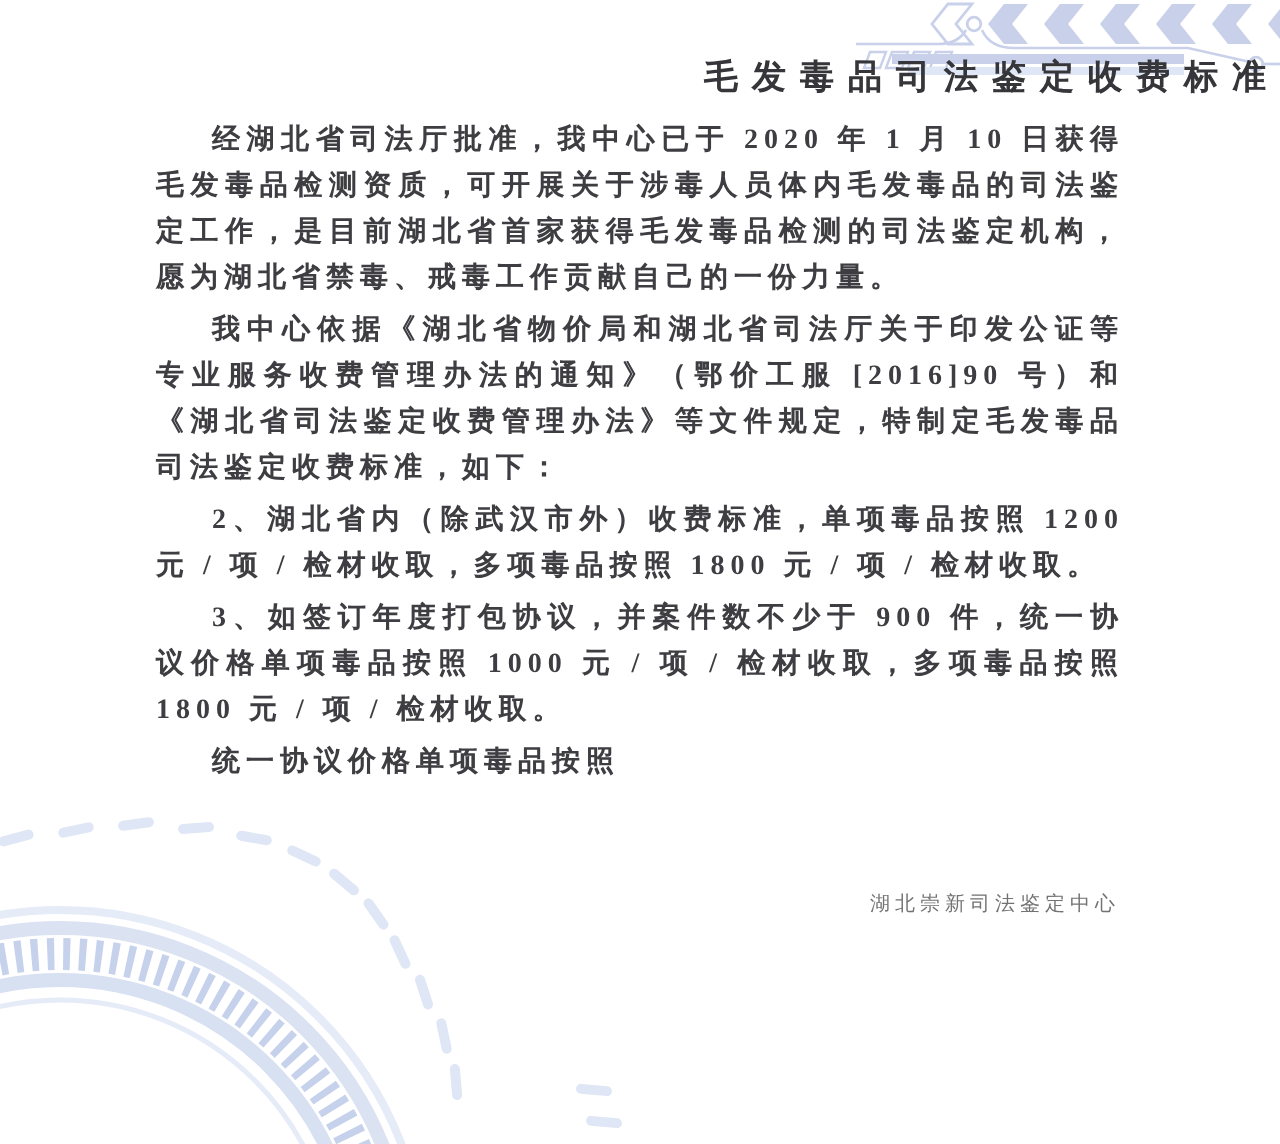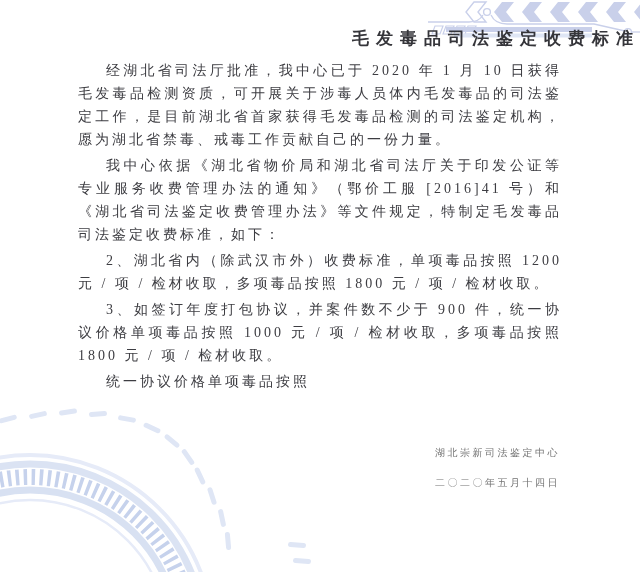--- a/index.html
+++ b/index.html
@@ -11,21 +11,21 @@
   .deco-top{position:absolute;top:0;right:0;width:218px;height:48px;pointer-events:none;}
   .deco-bottom{position:absolute;left:-55px;top:398px;width:400px;height:340px;pointer-events:none;}
   .doc-title{
     position:absolute;top:27px;left:0;right:0;margin:0;
     text-align:right;font-size:17px;font-weight:bold;color:#35353a;
     letter-spacing:7px;
   }
   .doc-body{
     position:absolute;top:59px;left:78px;width:484px;
     font-size:14px;color:#3d3d42;letter-spacing:3px;
-    line-height:23px;text-align:justify;
+    line-height:23px;text-align:justify;font-weight:bold;
   }
   .doc-body p{margin:0 0 3px 0;text-indent:2em;}
   .doc-body p.attachment{margin-top:1px;}
   .signature-block{
     position:absolute;top:438px;right:80px;text-align:left;
     font-size:10px;color:#737373;letter-spacing:2.5px;line-height:30px;
   }
   .signature-block div{white-space:nowrap;}
 </style>
 </head>
@@ -85,22 +85,21 @@
     <rect x="-9" y="-2.5" width="18" height="5" rx="2.5" transform="translate(283,143) rotate(85)"></rect>
     <rect x="-9" y="-2.5" width="18" height="5" rx="2.5" transform="translate(352,147) rotate(5)"></rect>
     <rect x="-9" y="-2.5" width="18" height="5" rx="2.5" transform="translate(357,163) rotate(5)"></rect>
   </g>
 </svg>
 
 <h1 class="doc-title">毛发毒品司法鉴定收费标准</h1>
 
 <div class="doc-body">
   <p>经湖北省司法厅批准，我中心已于 2020 年 1 月 10 日获得毛发毒品检测资质，可开展关于涉毒人员体内毛发毒品的司法鉴定工作，是目前湖北省首家获得毛发毒品检测的司法鉴定机构，愿为湖北省禁毒、戒毒工作贡献自己的一份力量。</p>
-  <p>我中心依据《湖北省物价局和湖北省司法厅关于印发公证等专业服务收费管理办法的通知》（鄂价工服 [2016]41 号）和《湖北省司法鉴定收费管理办法》等文件规定，特制定毛发毒品司法鉴定收费标准，如下：</p>
+  <p>我中心依据《湖北省物价局和湖北省司法厅关于印发公证等专业服务收费管理办法的通知》（鄂价工服 [2016]90 号）和《湖北省司法鉴定收费管理办法》等文件规定，特制定毛发毒品司法鉴定收费标准，如下：</p>
   <p>2、湖北省内（除武汉市外）收费标准，单项毒品按照 1200 元 / 项 / 检材收取，多项毒品按照 1800 元 / 项 / 检材收取。</p>
   <p>3、如签订年度打包协议，并案件数不少于 900 件，统一协议价格单项毒品按照 1000 元 / 项 / 检材收取，多项毒品按照 1800 元 / 项 / 检材收取。</p>
   <p class="attachment">统一协议价格单项毒品按照</p>
 </div>
 
 <div class="signature-block">
   <div>湖北崇新司法鉴定中心</div>
-  <div>二〇二〇年五月十四日</div>
 </div>
 
 </body></html>

